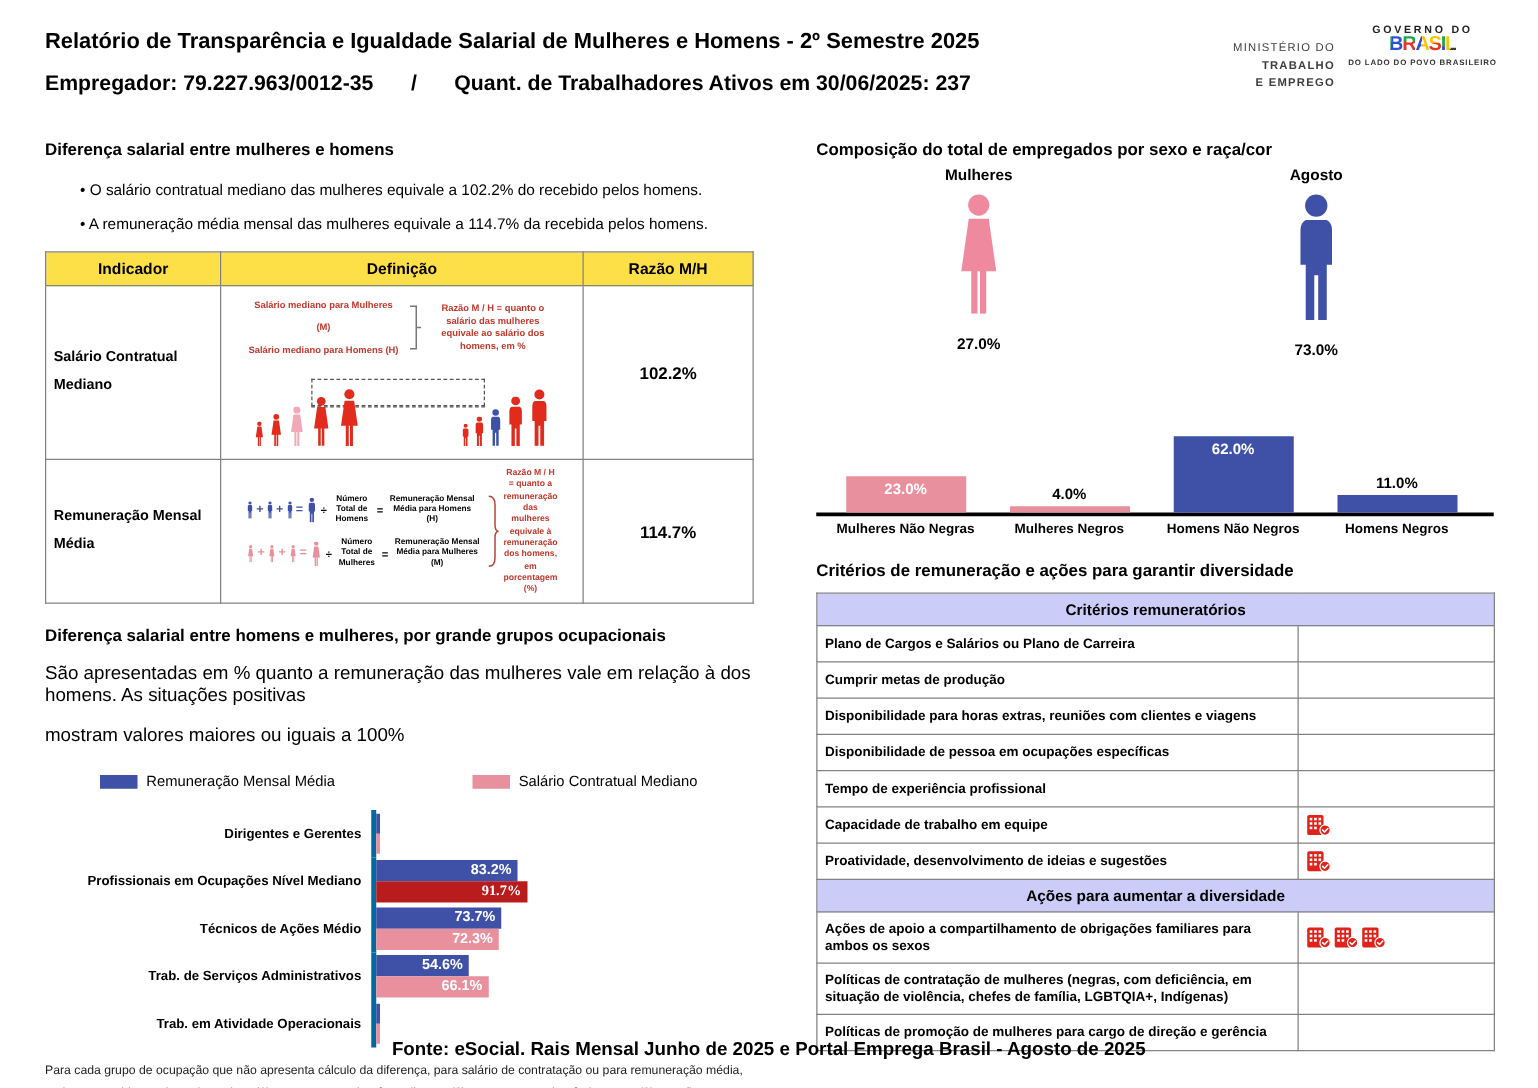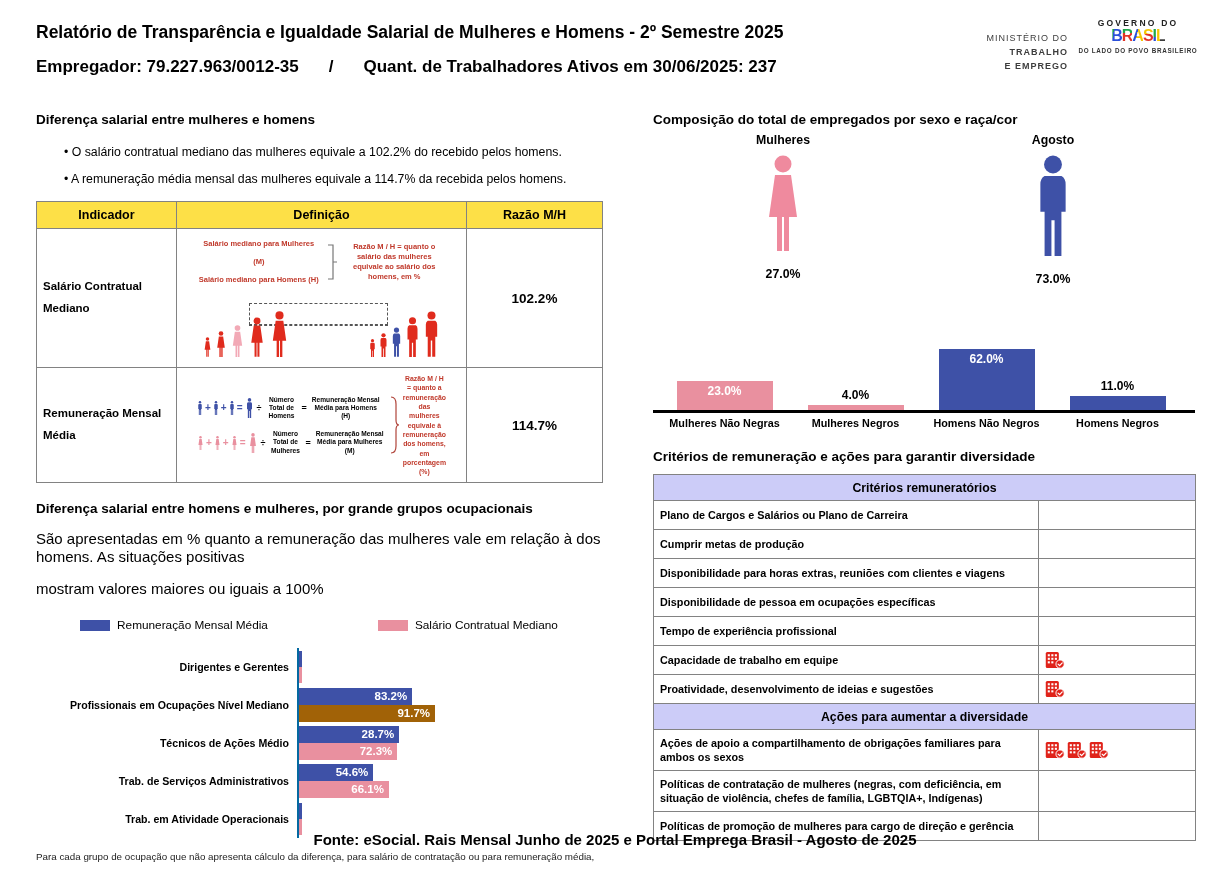--- a/index.html
+++ b/index.html
@@ -89,21 +89,21 @@
   
   .occ-sec { margin-top:18px; }
   .occ-sub { font-size:15px; margin-top:14px; line-height:1.2; }
   .legend { display:flex; justify-content:center; gap:110px; margin-top:20px; }
   .leg-item { display:flex; align-items:center; gap:7px; font-size:11.8px; }
   .swatch { width:30px; height:11px; display:inline-block; }
   .occ-chart { margin-top:16px; }
   .occ-row { display:flex; align-items:center; min-height:38px;margin-left:33px; }
   .occ-label { width:228px; text-align:right; padding-right:8px; font-size:10.6px;
     font-weight:bold; line-height:1.2; }
-  .occ-area { flex:1; align-self:stretch; border-left:2px solid #0369a1; display:flex;
+  .occ-area { flex:1; align-self:stretch; border-left:4px solid #0369a1; display:flex;
     flex-direction:column; justify-content:center; }
   .occ-bar { height:17px; line-height:17px; color:#fff; font-size:11.5px; font-weight:bold;
     text-align:right; padding-right:5px; }
   .occ-sliver { height:16px; width:3px; }
   .footnote { margin-top:10px; font-size:9.8px; line-height:1.75; color:#222; width:564px; }
 
   
   .crit-sec { margin-top:20px; }
   table.crit { border-collapse:collapse; width:542px; margin-top:10px; table-layout:fixed; }
   table.crit td { border:1px solid #828282; }
@@ -311,27 +311,27 @@
           <div class="occ-label">Dirigentes e Gerentes</div>
           <div class="occ-area">
             <div class="occ-sliver" style="background: rgb(62, 81, 167);"></div>
             <div class="occ-sliver" style="background: rgb(233, 144, 159);"></div>
           </div>
         </div>
         <div class="occ-row">
           <div class="occ-label">Profissionais em Ocupações Nível Mediano</div>
           <div class="occ-area">
             <div class="occ-bar" style="width: 113.152px; background: rgb(62, 81, 167);">83.2%</div>
-            <div class="occ-bar" style="width: 136px; background: #a16207;">91.7%</div>
+            <div class="occ-bar" style="width: 121px; background: #b91c1c; font-family: Liberation Serif, serif;">91.7%</div>
           </div>
         </div>
         <div class="occ-row">
           <div class="occ-label">Técnicos de Ações Médio</div>
           <div class="occ-area">
-            <div class="occ-bar" style="width: 100.232px; background: rgb(62, 81, 167);">28.7%</div>
+            <div class="occ-bar" style="width: 100.232px; background: rgb(62, 81, 167);">73.7%</div>
             <div class="occ-bar" style="width: 98.328px; background: rgb(233, 144, 159);">72.3%</div>
           </div>
         </div>
         <div class="occ-row">
           <div class="occ-label">Trab. de Serviços Administrativos</div>
           <div class="occ-area">
             <div class="occ-bar" style="width: 74.256px; background: rgb(62, 81, 167);">54.6%</div>
             <div class="occ-bar" style="width: 89.896px; background: rgb(233, 144, 159);">66.1%</div>
           </div>
         </div>

